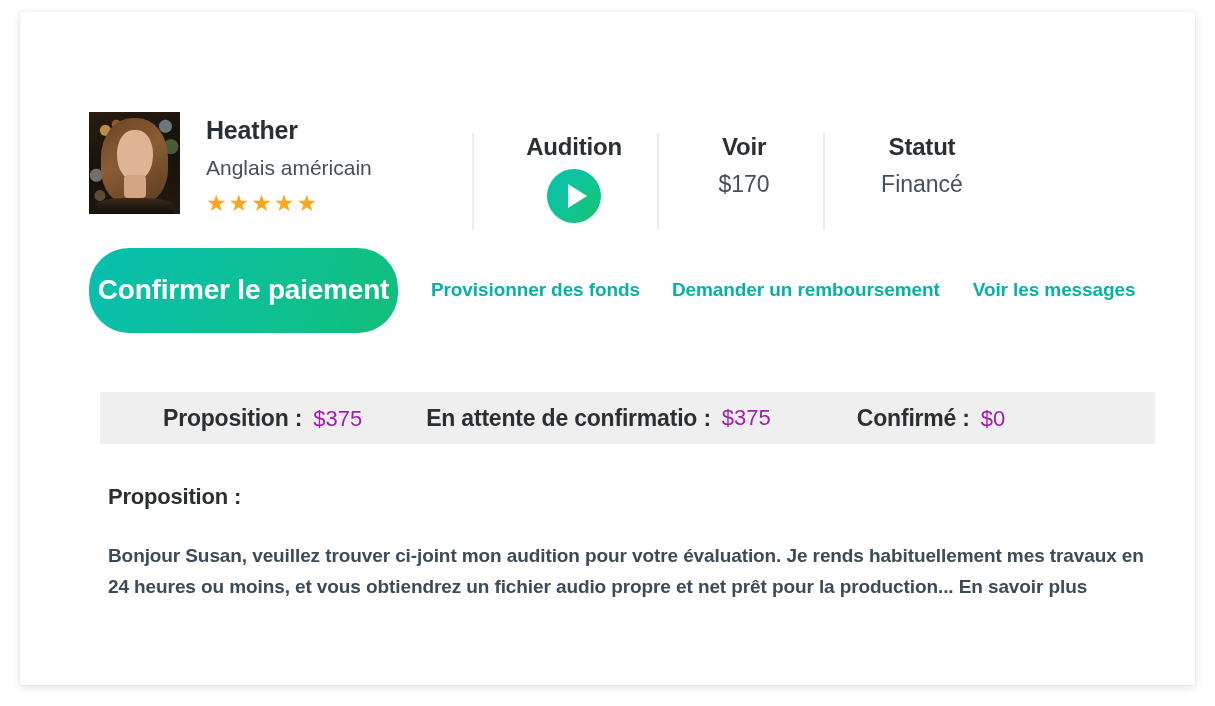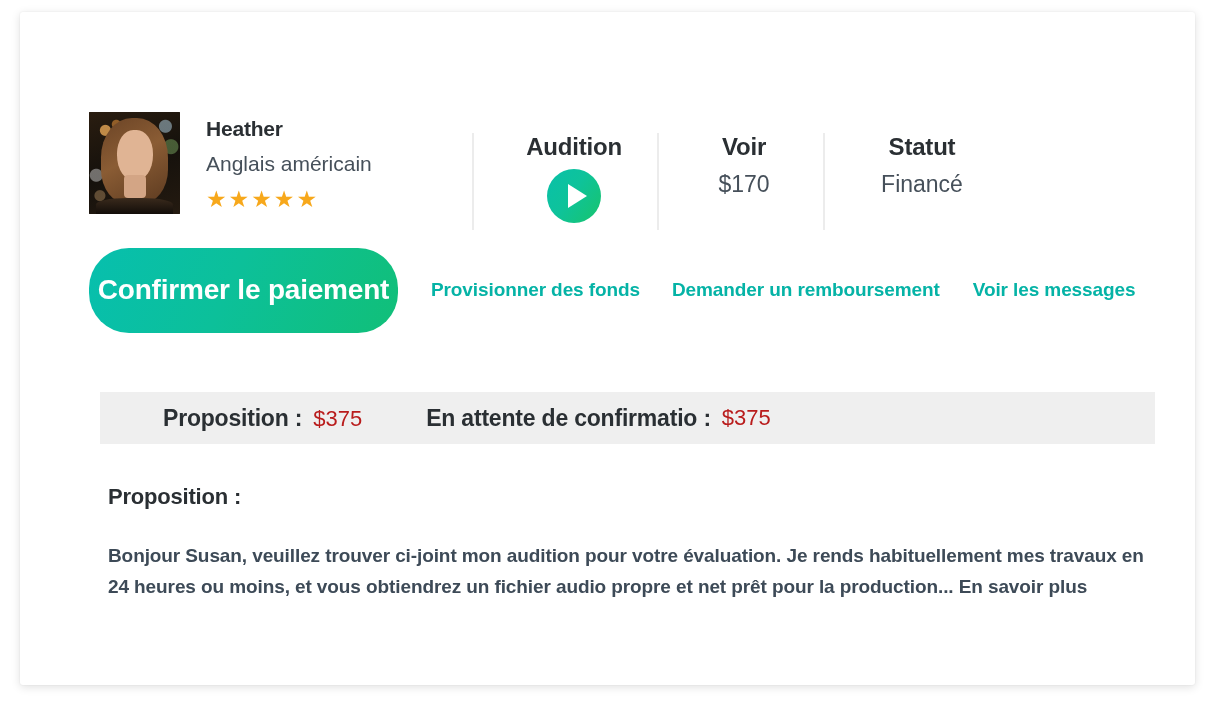--- a/index.html
+++ b/index.html
@@ -101,21 +101,21 @@
     height: 16%;
     border-radius: 40% 40% 0 0;
     background: linear-gradient(180deg, #3a2a1c, #120d09);
   }
 
   .profile-text {
     margin-left: 26px;
     padding-top: 6px;
   }
   .profile-name {
-    font-size: 21px;
+    font-size: 25px;
     font-weight: bold;
     color: #2a2f33;
     line-height: 1;
     letter-spacing: -0.2px;
   }
   .profile-lang {
     margin-top: 14px;
     font-size: 21px;
     color: #46505a;
     line-height: 1;
@@ -239,21 +239,21 @@
   .summary-item.s3 { margin-left: 86px; }
   .summary-label {
     font-size: 23px;
     font-weight: bold;
     color: #2a2f33;
     letter-spacing: -0.2px;
   }
   .summary-value {
     margin-left: 11px;
     font-size: 22px;
-    color: #b91c1c;
+    color: #a21caf;
   }
 
   
   .proposal {
     position: absolute;
     left: 88px;
     top: 472px;
     width: 1050px;
   }
   .proposal-title {
@@ -326,20 +326,24 @@
 
   <div class="summary-bar">
     <div class="summary-item s1">
       <span class="summary-label">Proposition :</span>
       <span class="summary-value">$375</span>
     </div>
     <div class="summary-item s2">
       <span class="summary-label">En attente de confirmatio :</span>
       <span class="summary-value">$375</span>
     </div>
+    <div class="summary-item s3">
+      <span class="summary-label">Confirmé :</span>
+      <span class="summary-value">$0</span>
+    </div>
   </div>
 
   <div class="proposal">
     <div class="proposal-title">Proposition :</div>
     <div class="proposal-body">Bonjour Susan, veuillez trouver ci-joint mon audition pour votre évaluation. Je rends habituellement mes travaux en 24 heures ou moins, et vous obtiendrez un fichier audio propre et net prêt pour la production... En savoir plus</div>
   </div>
 
 </div>
 
 </body></html>

